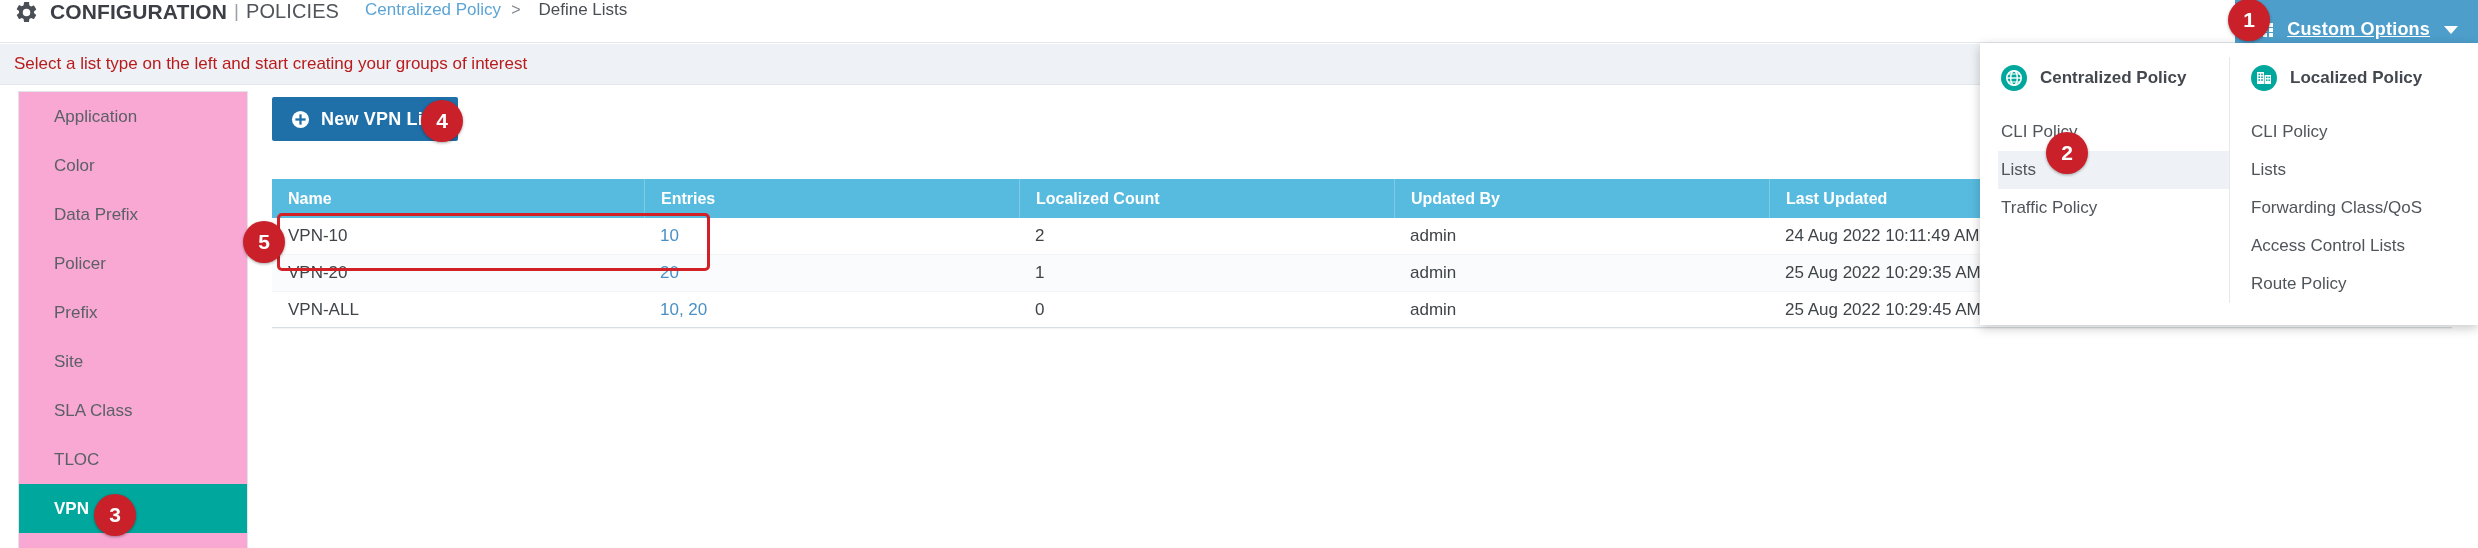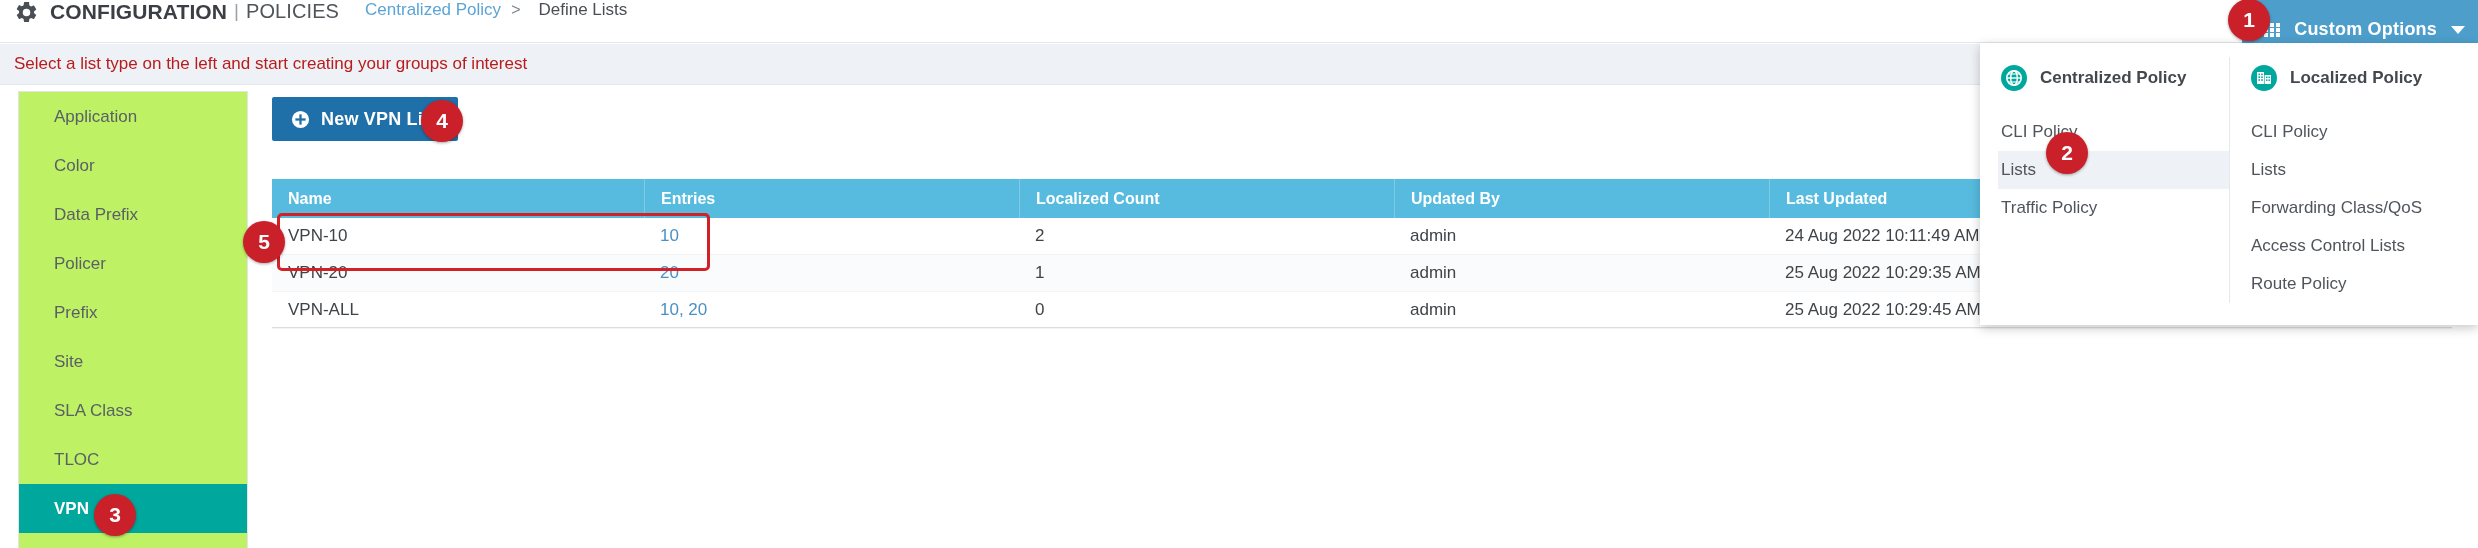--- a/index.html
+++ b/index.html
@@ -79,23 +79,24 @@
 
   
   .custom-options-btn {
     position: absolute;
     right: 0; top: 0;
     height: 59px;
     background: #4d9ecb;
     color: #ffffff;
     display: flex;
     align-items: center;
-    padding: 0 13px 0 22px;
+    padding: 0 20px 0 22px;
     cursor: pointer;
     white-space: nowrap;
+    text-decoration: underline;
   }
   .grid-icon { width: 18px; height: 16px; margin-right: 12px; }
   .grid-icon svg { display: block; }
   .custom-options-label {
     font-size: 18px;
     font-weight: bold;
     letter-spacing: .2px;
   }
   .caret-down {
     margin-left: 14px;
@@ -121,21 +122,21 @@
     font-weight: normal;
     color: #b91c1c;
   }
 
   
   .sidebar {
     position: absolute;
     left: 18px; top: 91px;
     width: 230px;
     height: 457px;
-    background: #bef264;
+    background: #f9a8d4;
     border: 1px solid #e1e4e8;
     border-bottom: none;
   }
   .sidebar-item {
     height: 49px;
     display: flex;
     align-items: center;
     padding-left: 35px;
     font-size: 17px;
     color: #5a6066;

